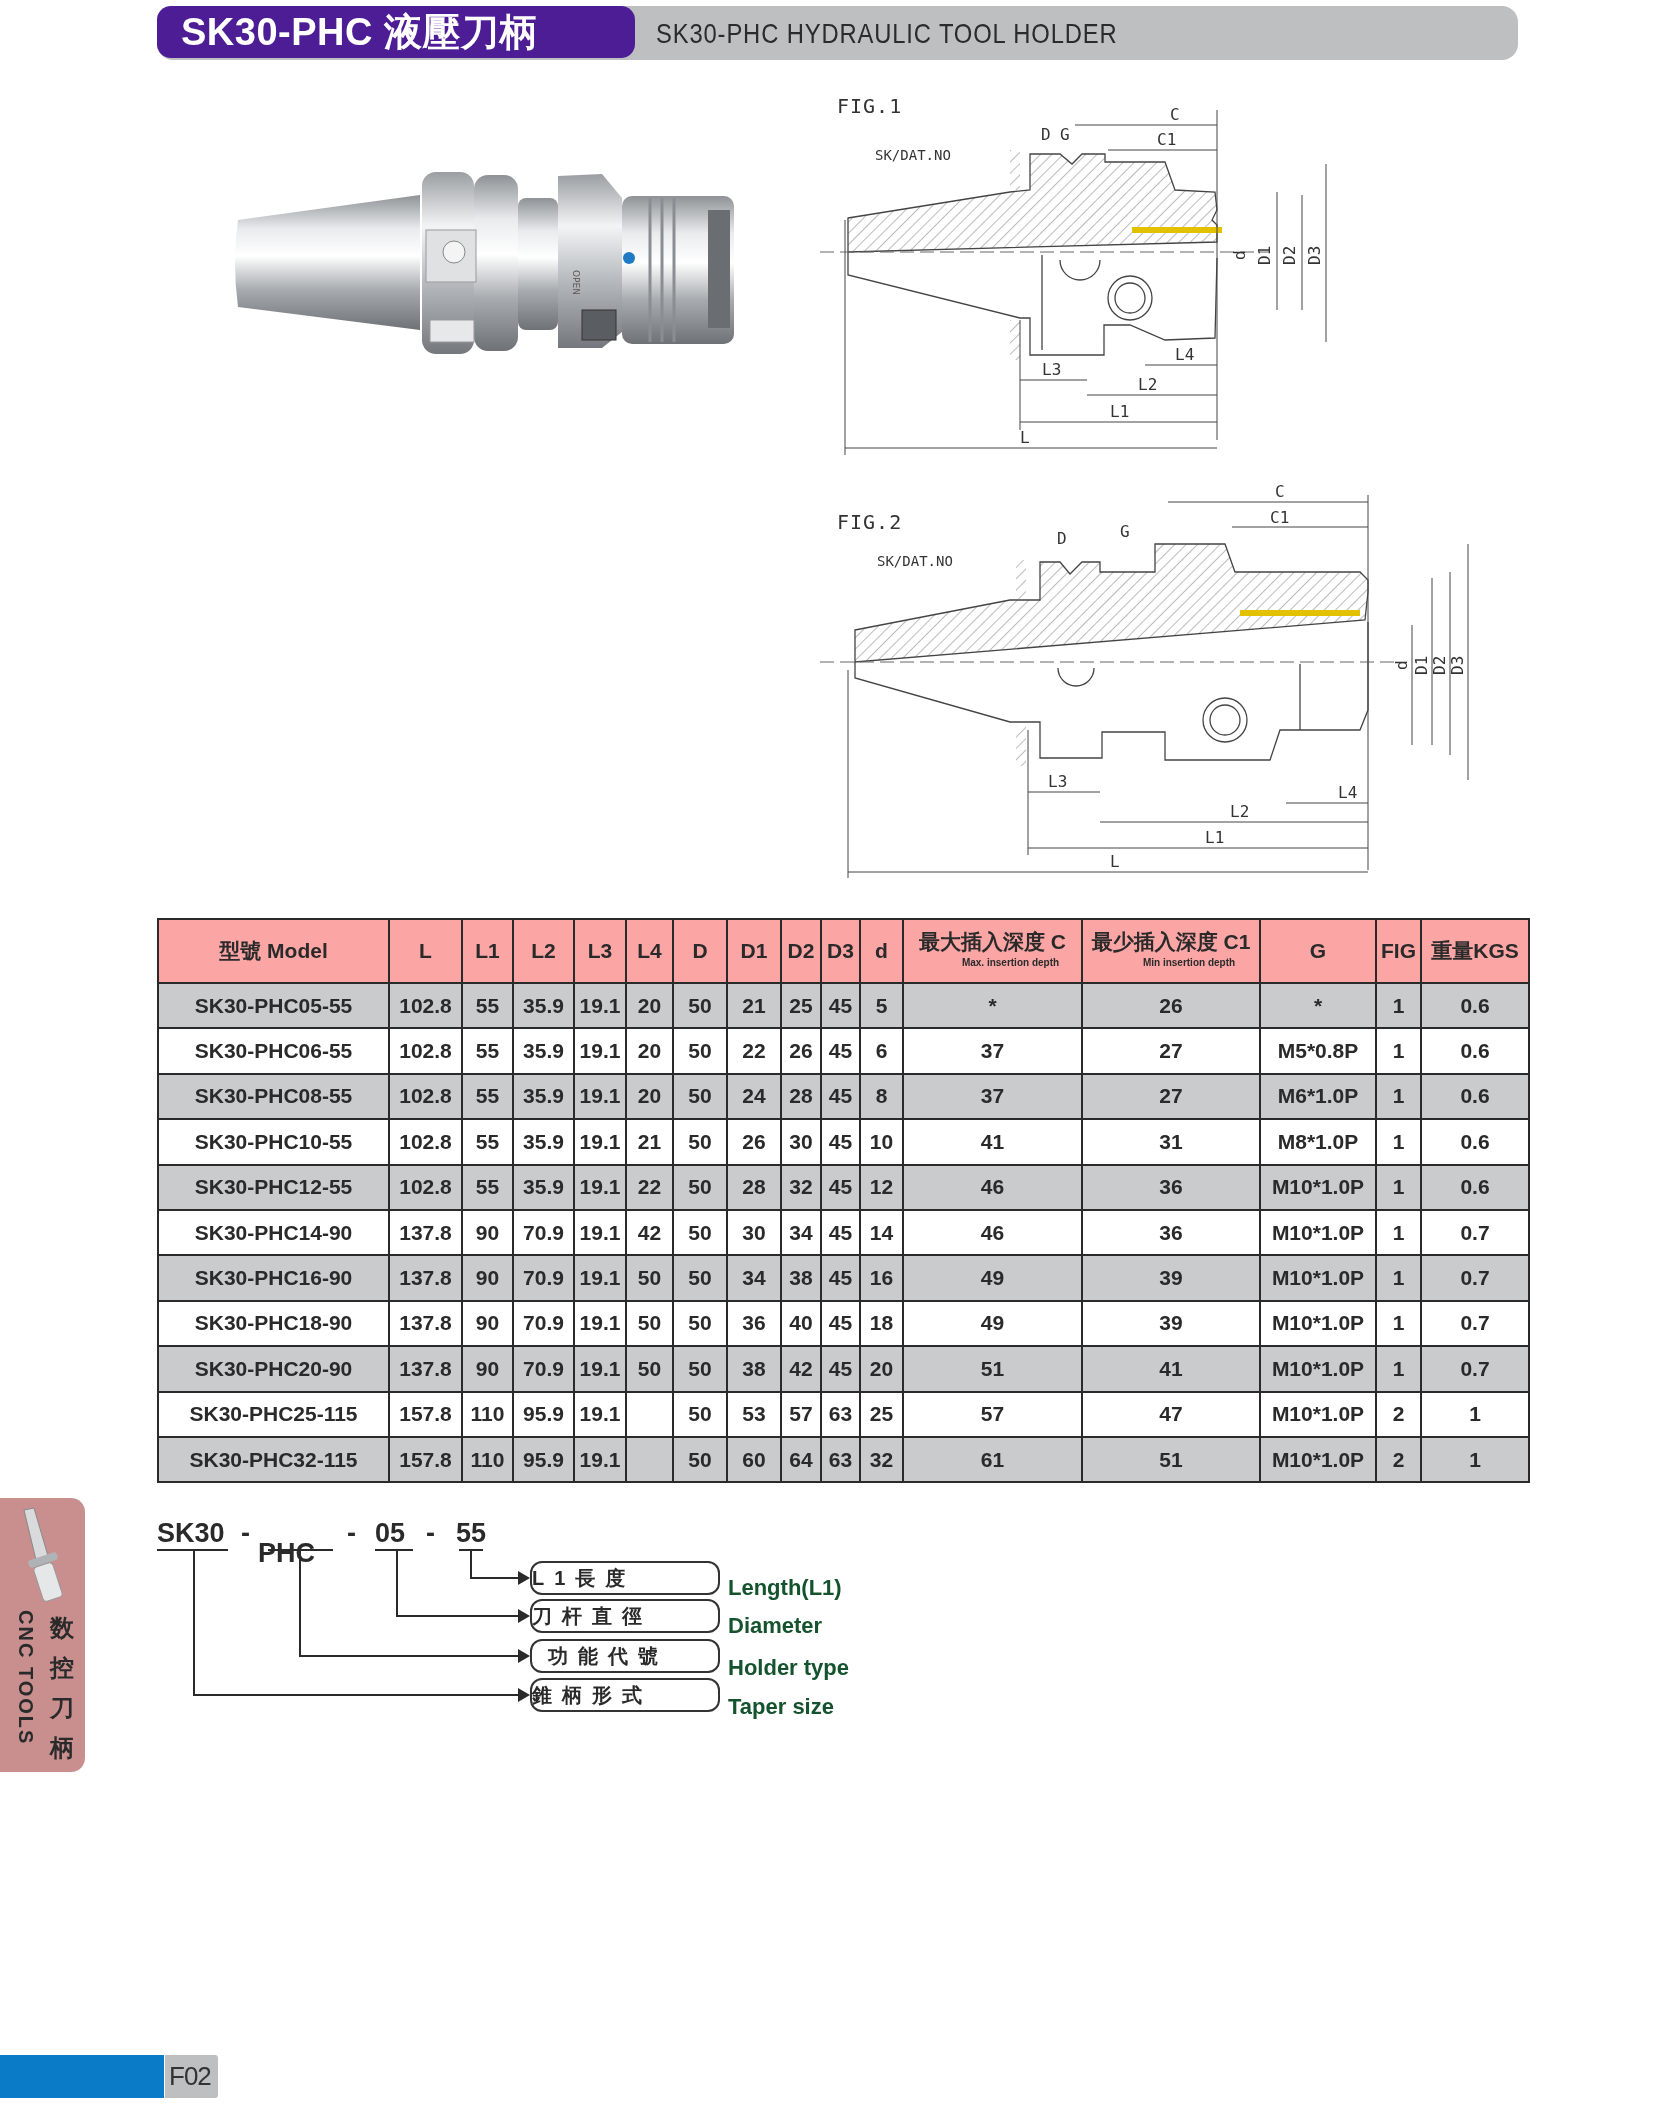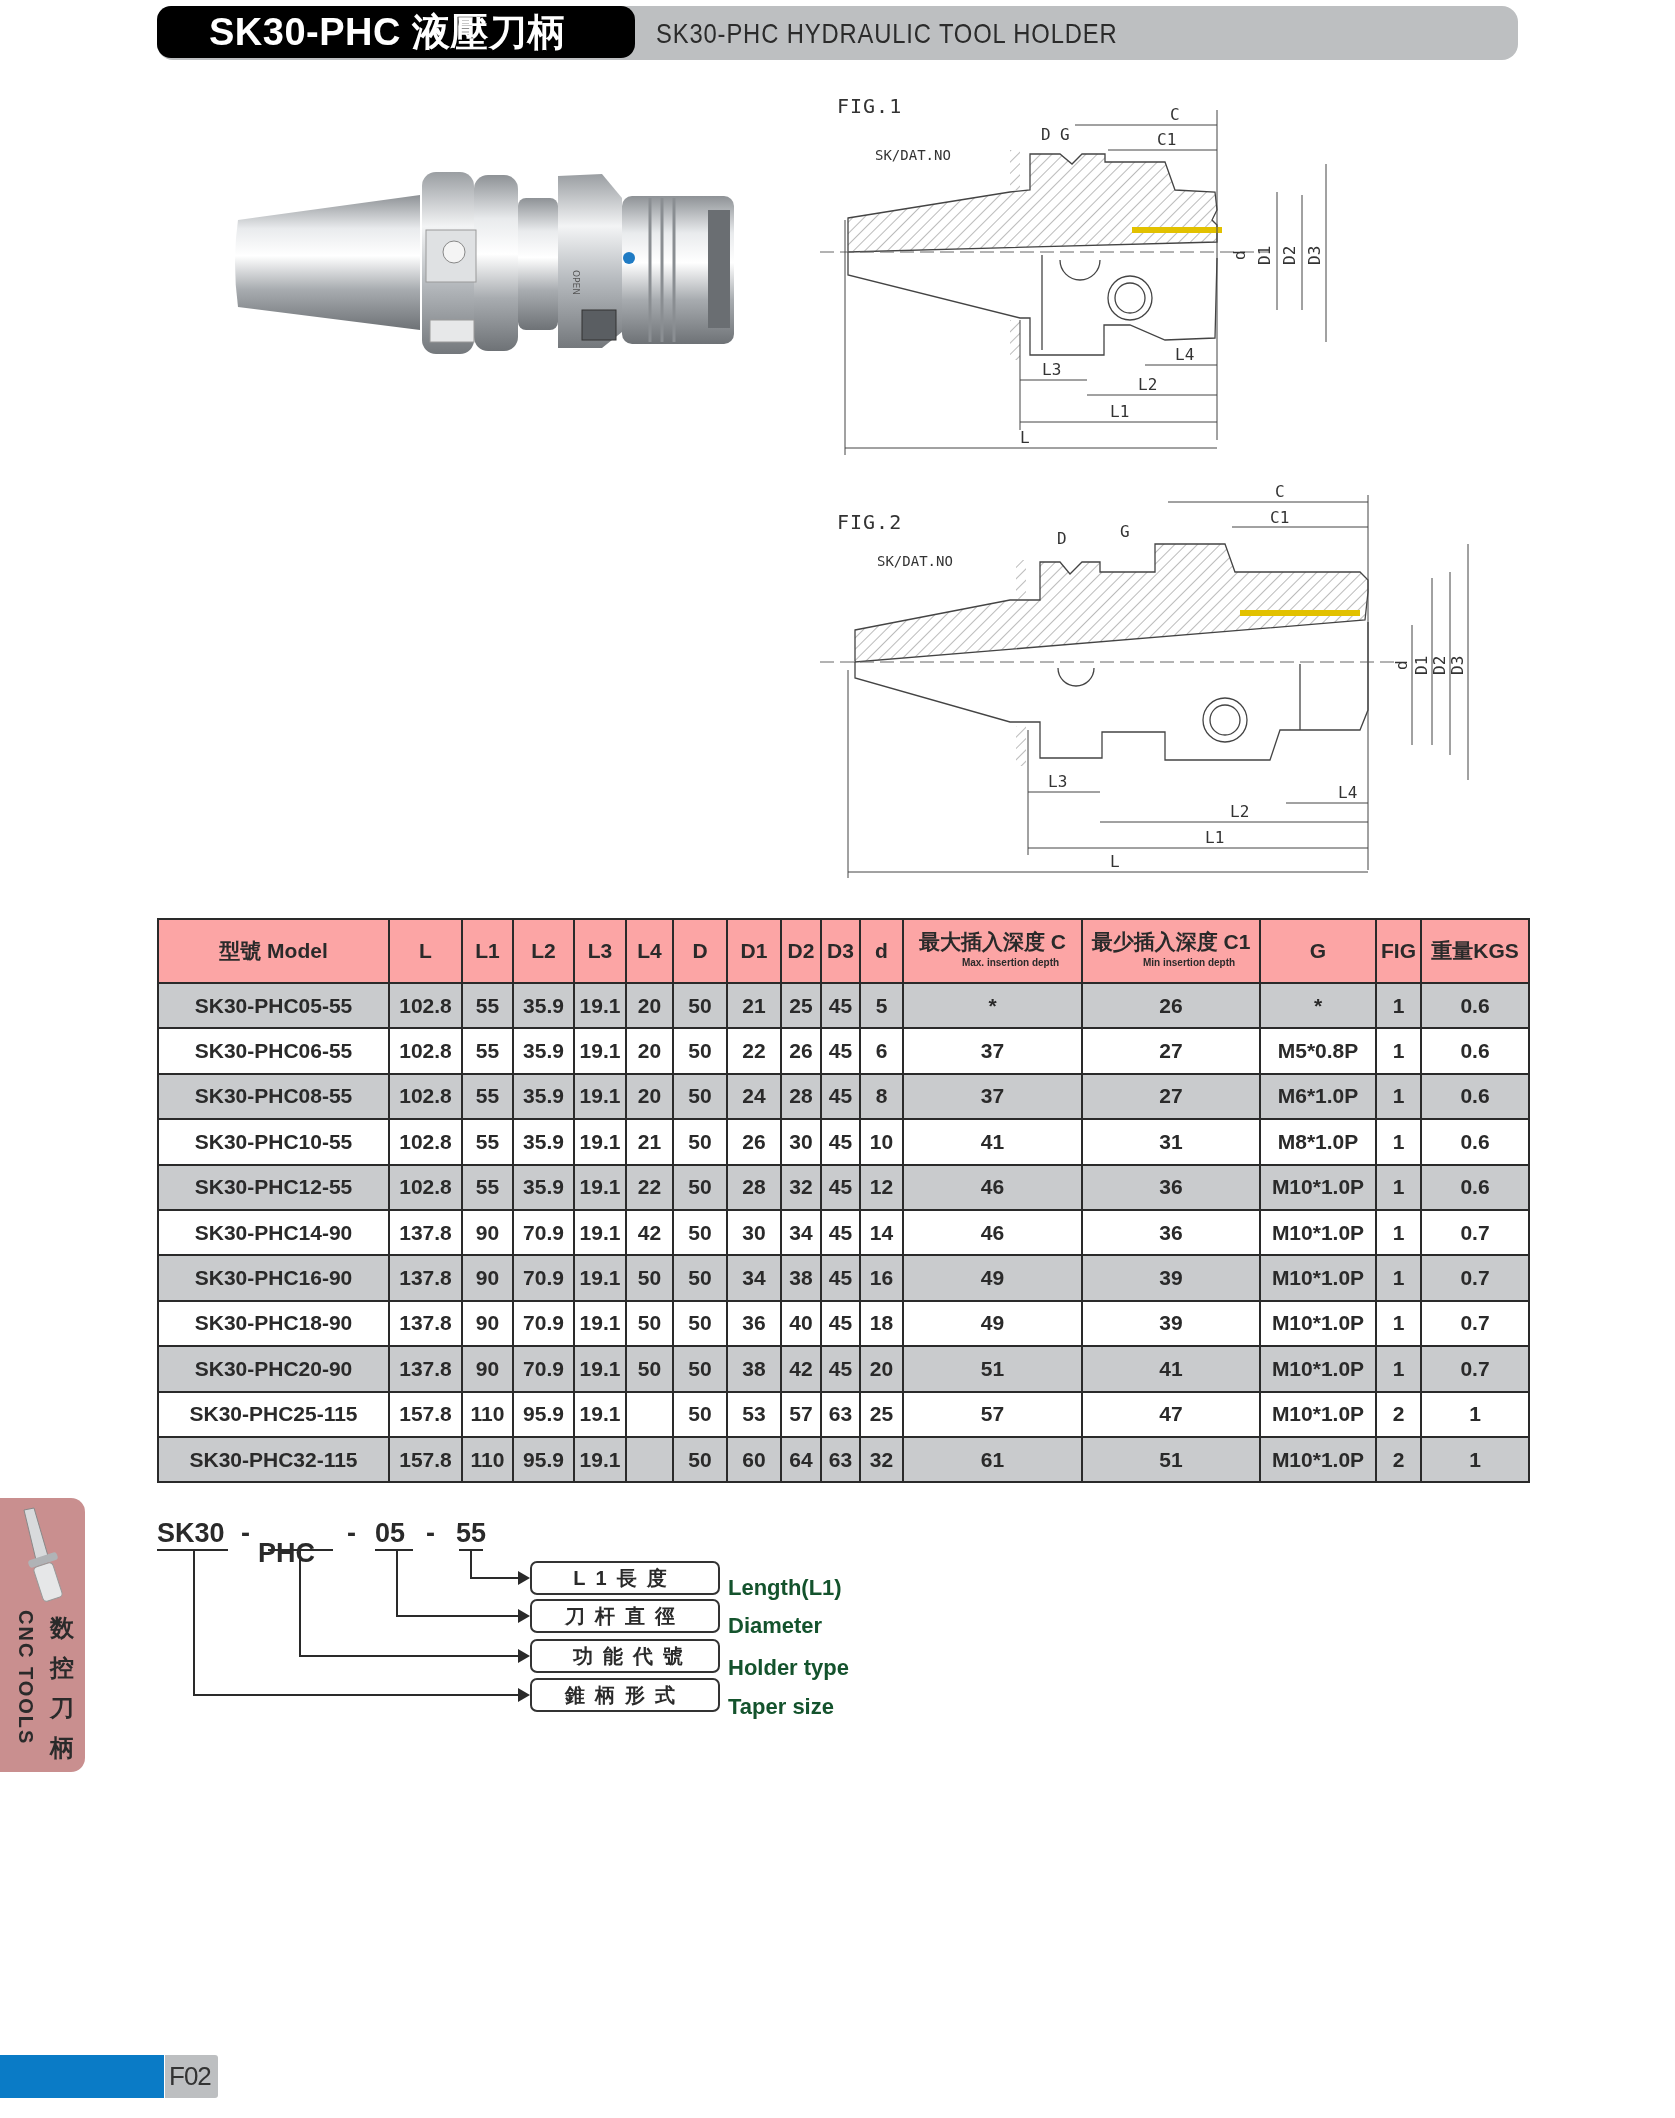--- a/index.html
+++ b/index.html
@@ -1,22 +1,22 @@
 <!DOCTYPE html>
 <html><head>
 <meta charset="utf-8">
 <style>
   * { box-sizing: border-box; margin: 0; padding: 0; }
   html, body { width: 1675px; height: 2118px; background: #ffffff; overflow: hidden; }
   body { position: relative; font-family: "Liberation Sans", "DejaVu Sans", sans-serif; color: #222; }
 
   
   .hdr-gray { position: absolute; left: 157px; top: 6px; width: 1361px; height: 54px; background: #bdbfc1; border-radius: 16px; }
-  .hdr-blue { position: absolute; left: 157px; top: 6px; width: 478px; height: 52px; background: #000000; border-radius: 14px;
-              color: #fff; font-weight: bold; font-size: 38px; line-height: 52px; padding-left: 52px; letter-spacing: 0.5px; white-space: nowrap; }
+  .hdr-blue { position: absolute; left: 157px; top: 6px; width: 478px; height: 52px; background: #4c1d95; border-radius: 14px;
+              color: #fff; font-weight: bold; font-size: 38px; line-height: 52px; padding-left: 24px; letter-spacing: 0.5px; white-space: nowrap; }
   .hdr-en { position: absolute; left: 656px; top: 18px; font-family: "Liberation Sans Narrow", "Liberation Sans", sans-serif; font-size: 28px;
             color: #2b2b2b; letter-spacing: 1px; transform: scaleX(0.85); transform-origin: left center; white-space: nowrap; }
 
   
   .photo { position: absolute; left: 230px; top: 150px; width: 510px; height: 225px; }
 
   
   .fig { position: absolute; }
   .fig svg text { font-family: "DejaVu Sans Mono", monospace; fill: #333; }
   .fig-label { position: absolute; font-family: "DejaVu Sans Mono", monospace; font-size: 20px; color: #333; letter-spacing: 1px; }
@@ -28,22 +28,22 @@
   table.spec td { height: 45.4px; font-size: 21px; padding: 0; }
   table.spec tr.odd td { background: #c9cbcd; }
   table.spec tr.even td { background: #ffffff; }
   th .cn { display: block; font-size: 21px; line-height: 24px; }
   th .en { display: block; font-size: 10px; line-height: 18px; font-weight: bold; padding-left: 36px; }
   td.model { font-size: 21px; }
 
   
   .code { position: absolute; left: 157px; top: 1518px; font-size: 27px; font-weight: bold; color: #2a2a2a; }
   .code span { position: absolute; white-space: nowrap; }
-  .code-box { position: absolute; left: 530px; width: 190px; height: 34px; border: 2px solid #333; border-radius: 7px; background: #fff;
-              text-align: center; font-weight: bold; font-size: 20px; line-height: 30px; letter-spacing: 10px; color: #2a2a2a; }
+  .code-box { position: absolute; left: 530px; width: 190px; height: 34px; border: 2px solid #333; border-radius: 12px; background: #fff;
+              font-weight: bold; font-size: 20px; line-height: 30px; letter-spacing: 10px; color: #2a2a2a; }
   .code-en { position: absolute; left: 728px; font-weight: bold; font-size: 22px; color: #14532d; white-space: nowrap; }
   .diagram-lines { position: absolute; left: 0; top: 0; }
 
   
   .sidetab { position: absolute; left: 0; top: 1498px; width: 85px; height: 274px; background: #c98f8f; border-radius: 0 14px 14px 0; }
   .sidetab .cn { position: absolute; left: 48px; top: 110px; width: 28px; font-size: 24px; font-weight: bold; line-height: 40px; color: #2a2a2a; text-align: center; }
   .sidetab .en { position: absolute; left: 14px; top: 112px; writing-mode: vertical-rl; font-size: 20px; font-weight: bold; color: #2a2a2a; letter-spacing: 2px; }
 
   
   .foot-blue { position: absolute; left: 0; top: 2055px; width: 164px; height: 43px; background: #0a7bc6; }

